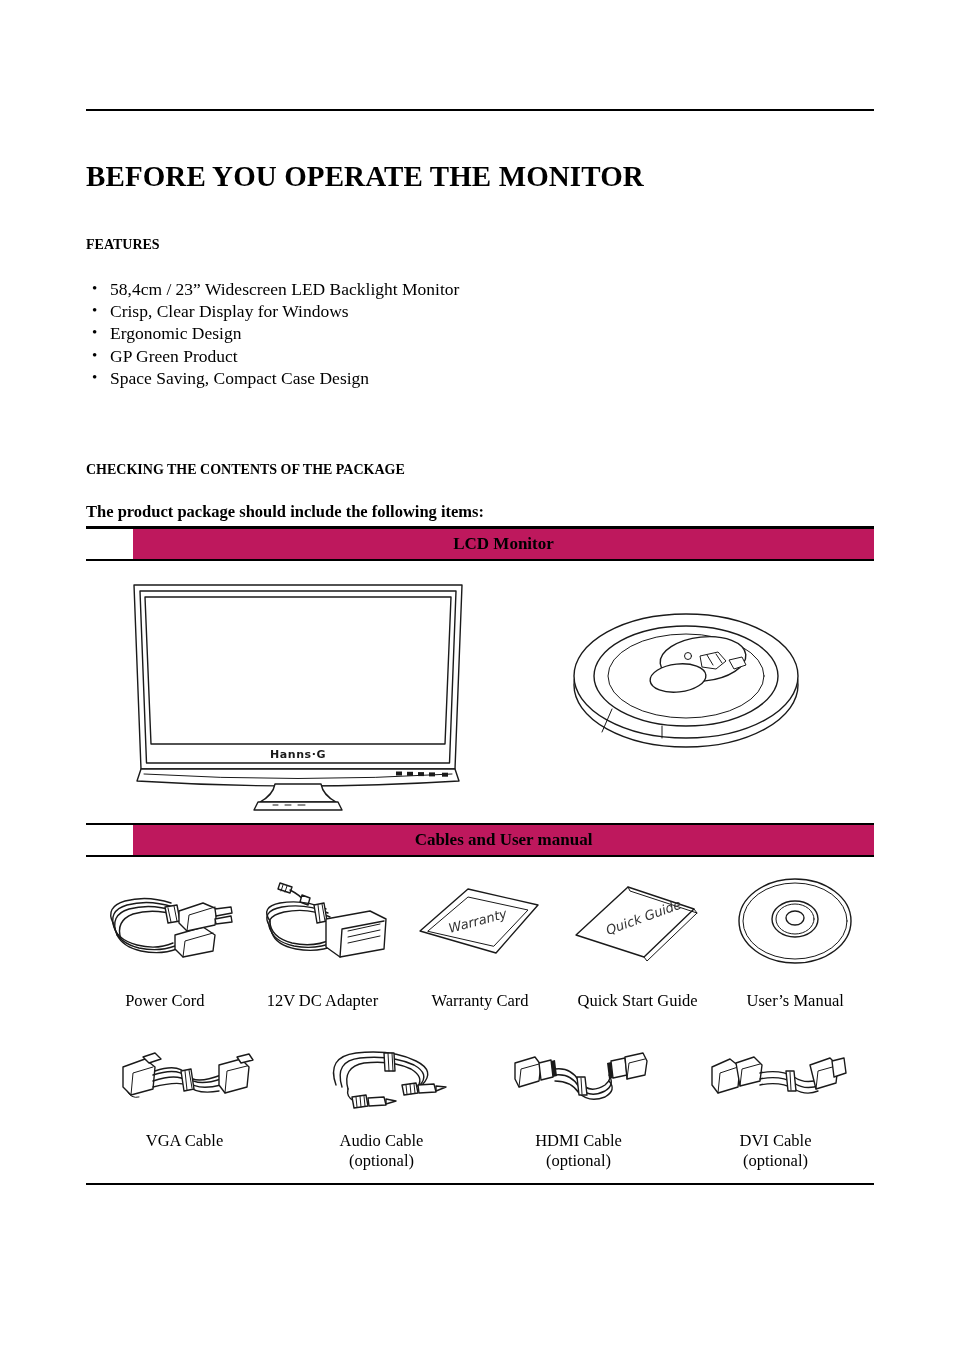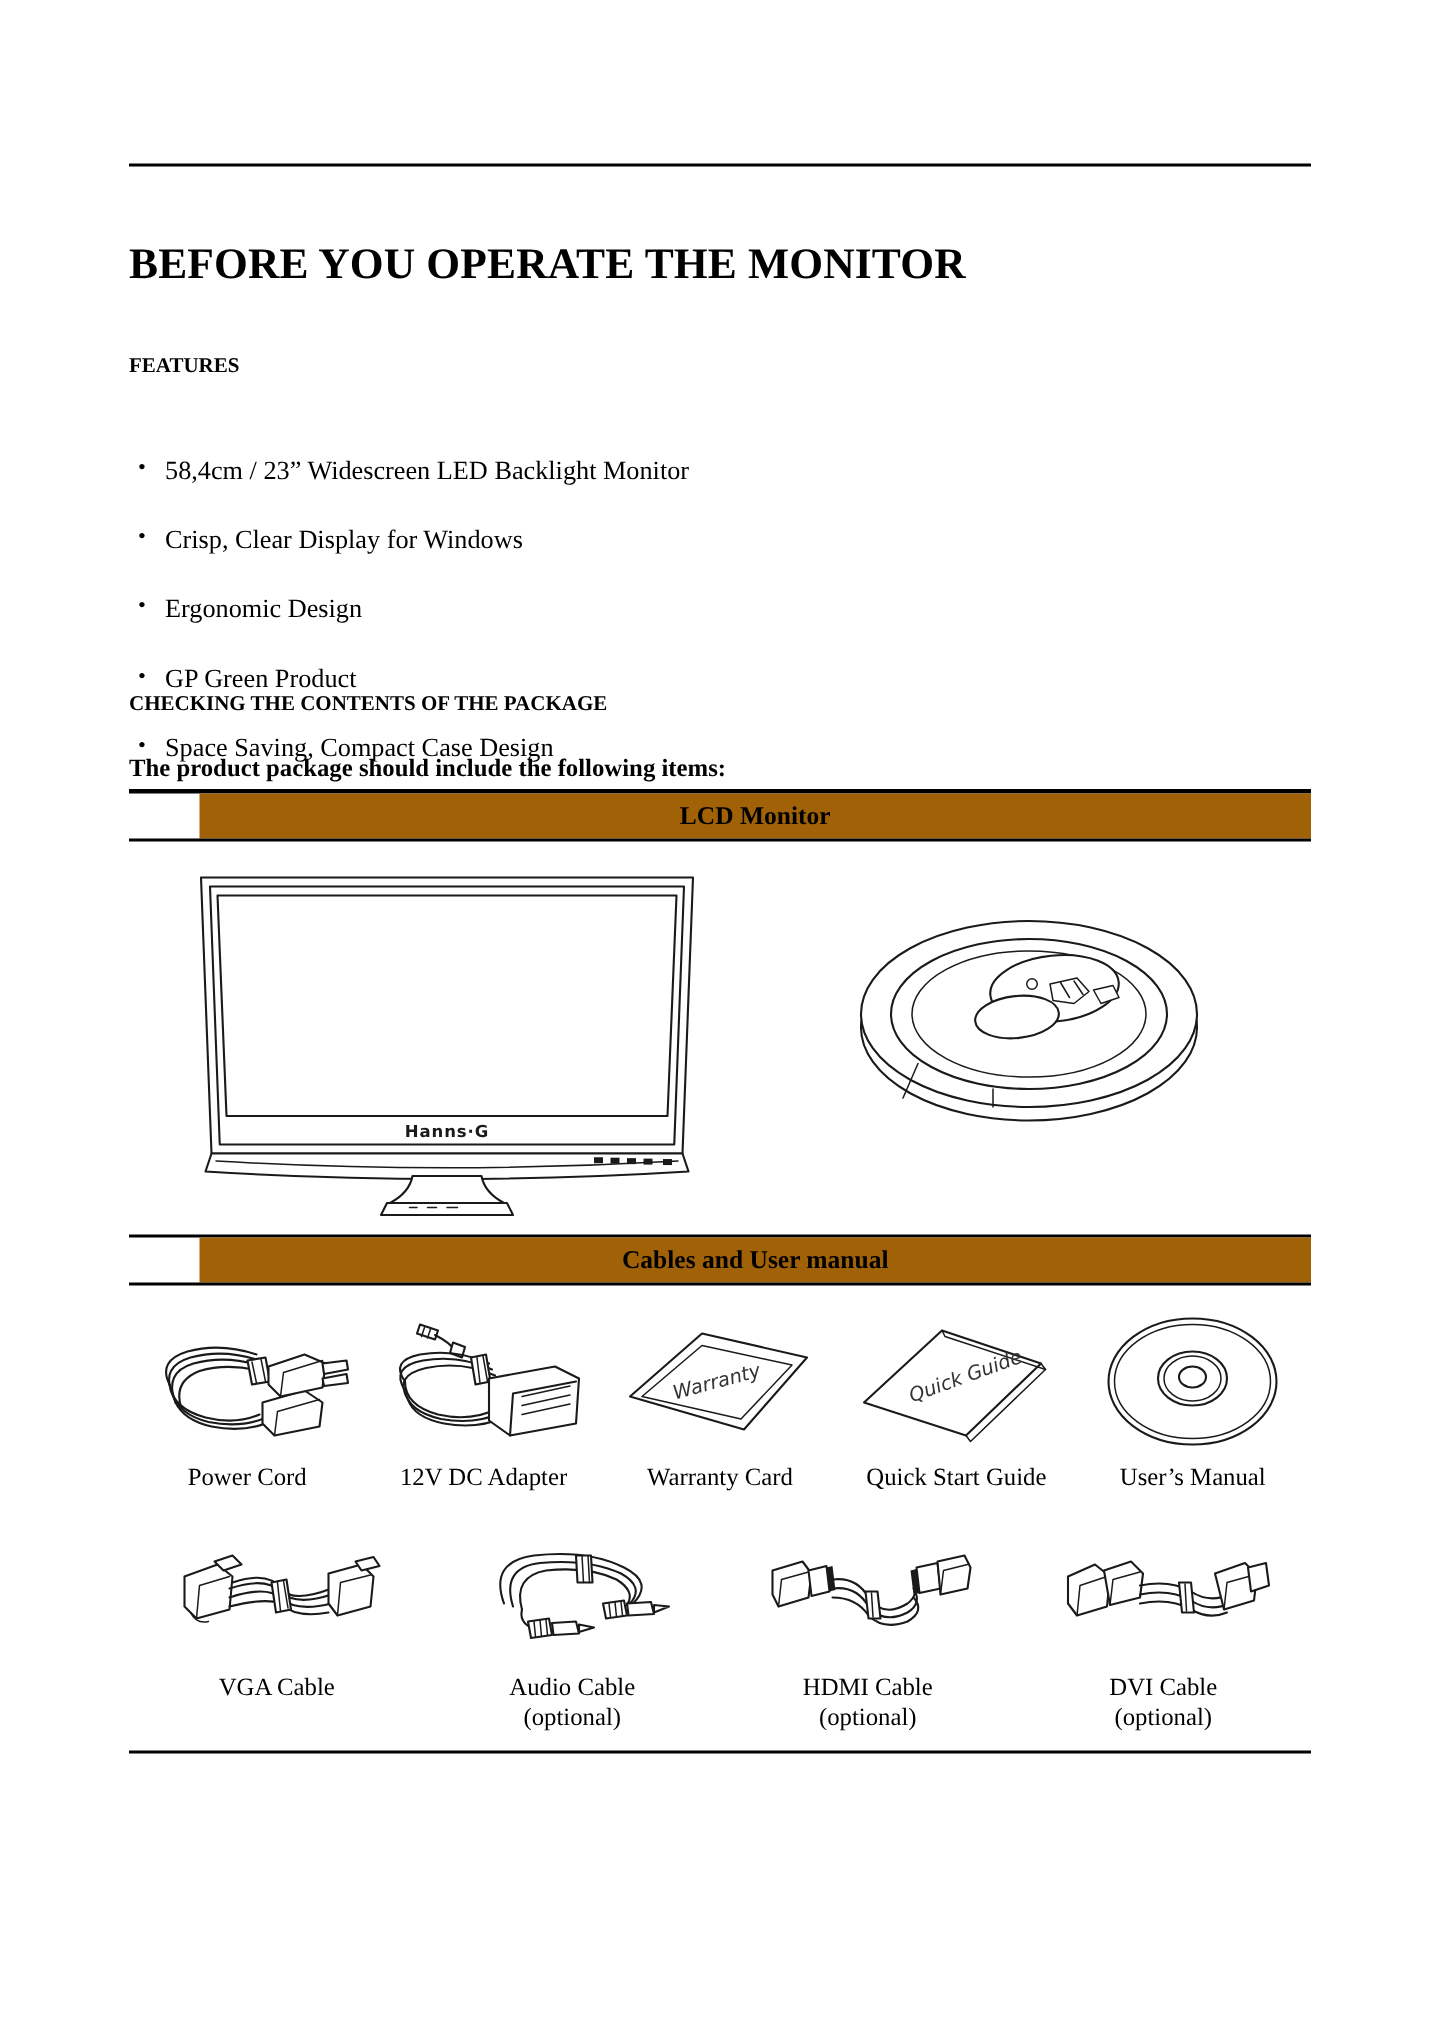--- a/index.html
+++ b/index.html
@@ -60,21 +60,20 @@
     margin: 0;
     padding: 0;
     list-style: none;
   }
   .feature-list li {
     position: relative;
     padding-left: 24px;
     font-size: 17.5px;
     line-height: 22.2px;
     white-space: nowrap;
-    margin-top: 24px;
   }
   .feature-list li::before {
     content: "\2022";
     position: absolute;
     left: 6px;
     top: -1px;
     font-size: 15px;
   }
   .feature-list sup {
     font-size: 10px;
@@ -102,21 +101,21 @@
   }
   .rule-thick {
     height: 0;
     border-top: 3px solid #000;
   }
   .rule-thin {
     height: 0;
     border-top: 2px solid #000;
   }
   .green-bar {
-    background: #a16207;
+    background: #be185d;
     height: 30px;
     display: flex;
     align-items: center;
     justify-content: center;
     margin-left: 47px;
   }
   .green-bar span {
     font-size: 17px;
     font-weight: bold;
     color: #000;
@@ -160,21 +159,21 @@
     justify-content: center;
   }
   .acc-art svg { display: block; }
   .acc-label {
     font-size: 16.5px;
     line-height: 20px;
     text-align: center;
     white-space: pre-line;
   }
   #acc-row-1 { padding-top: 16px; }
-  #acc-row-1 .acc-label { padding-top: 6px; padding-bottom: 12px; }
+  #acc-row-1 .acc-label { padding-top: 6px; padding-bottom: 12px; margin-top: 16px; }
   #acc-row-2 { padding-top: 14px; }
   #acc-row-2 .acc-art { height: 88px; }
   #acc-row-2 .acc-label { padding-top: 6px; padding-bottom: 12px; }
 
   svg { overflow: visible; }
   .ln { fill: none; stroke: #1a1a1a; stroke-width: 1.4; stroke-linejoin: round; stroke-linecap: round; }
   .ln-thin { fill: none; stroke: #1a1a1a; stroke-width: 1; stroke-linejoin: round; stroke-linecap: round; }
   .fillw { fill: #ffffff; stroke: #1a1a1a; stroke-width: 1.4; stroke-linejoin: round; }
   .fillw-thin { fill: #ffffff; stroke: #1a1a1a; stroke-width: 1; stroke-linejoin: round; }
   .solid { fill: #1a1a1a; stroke: none; }

